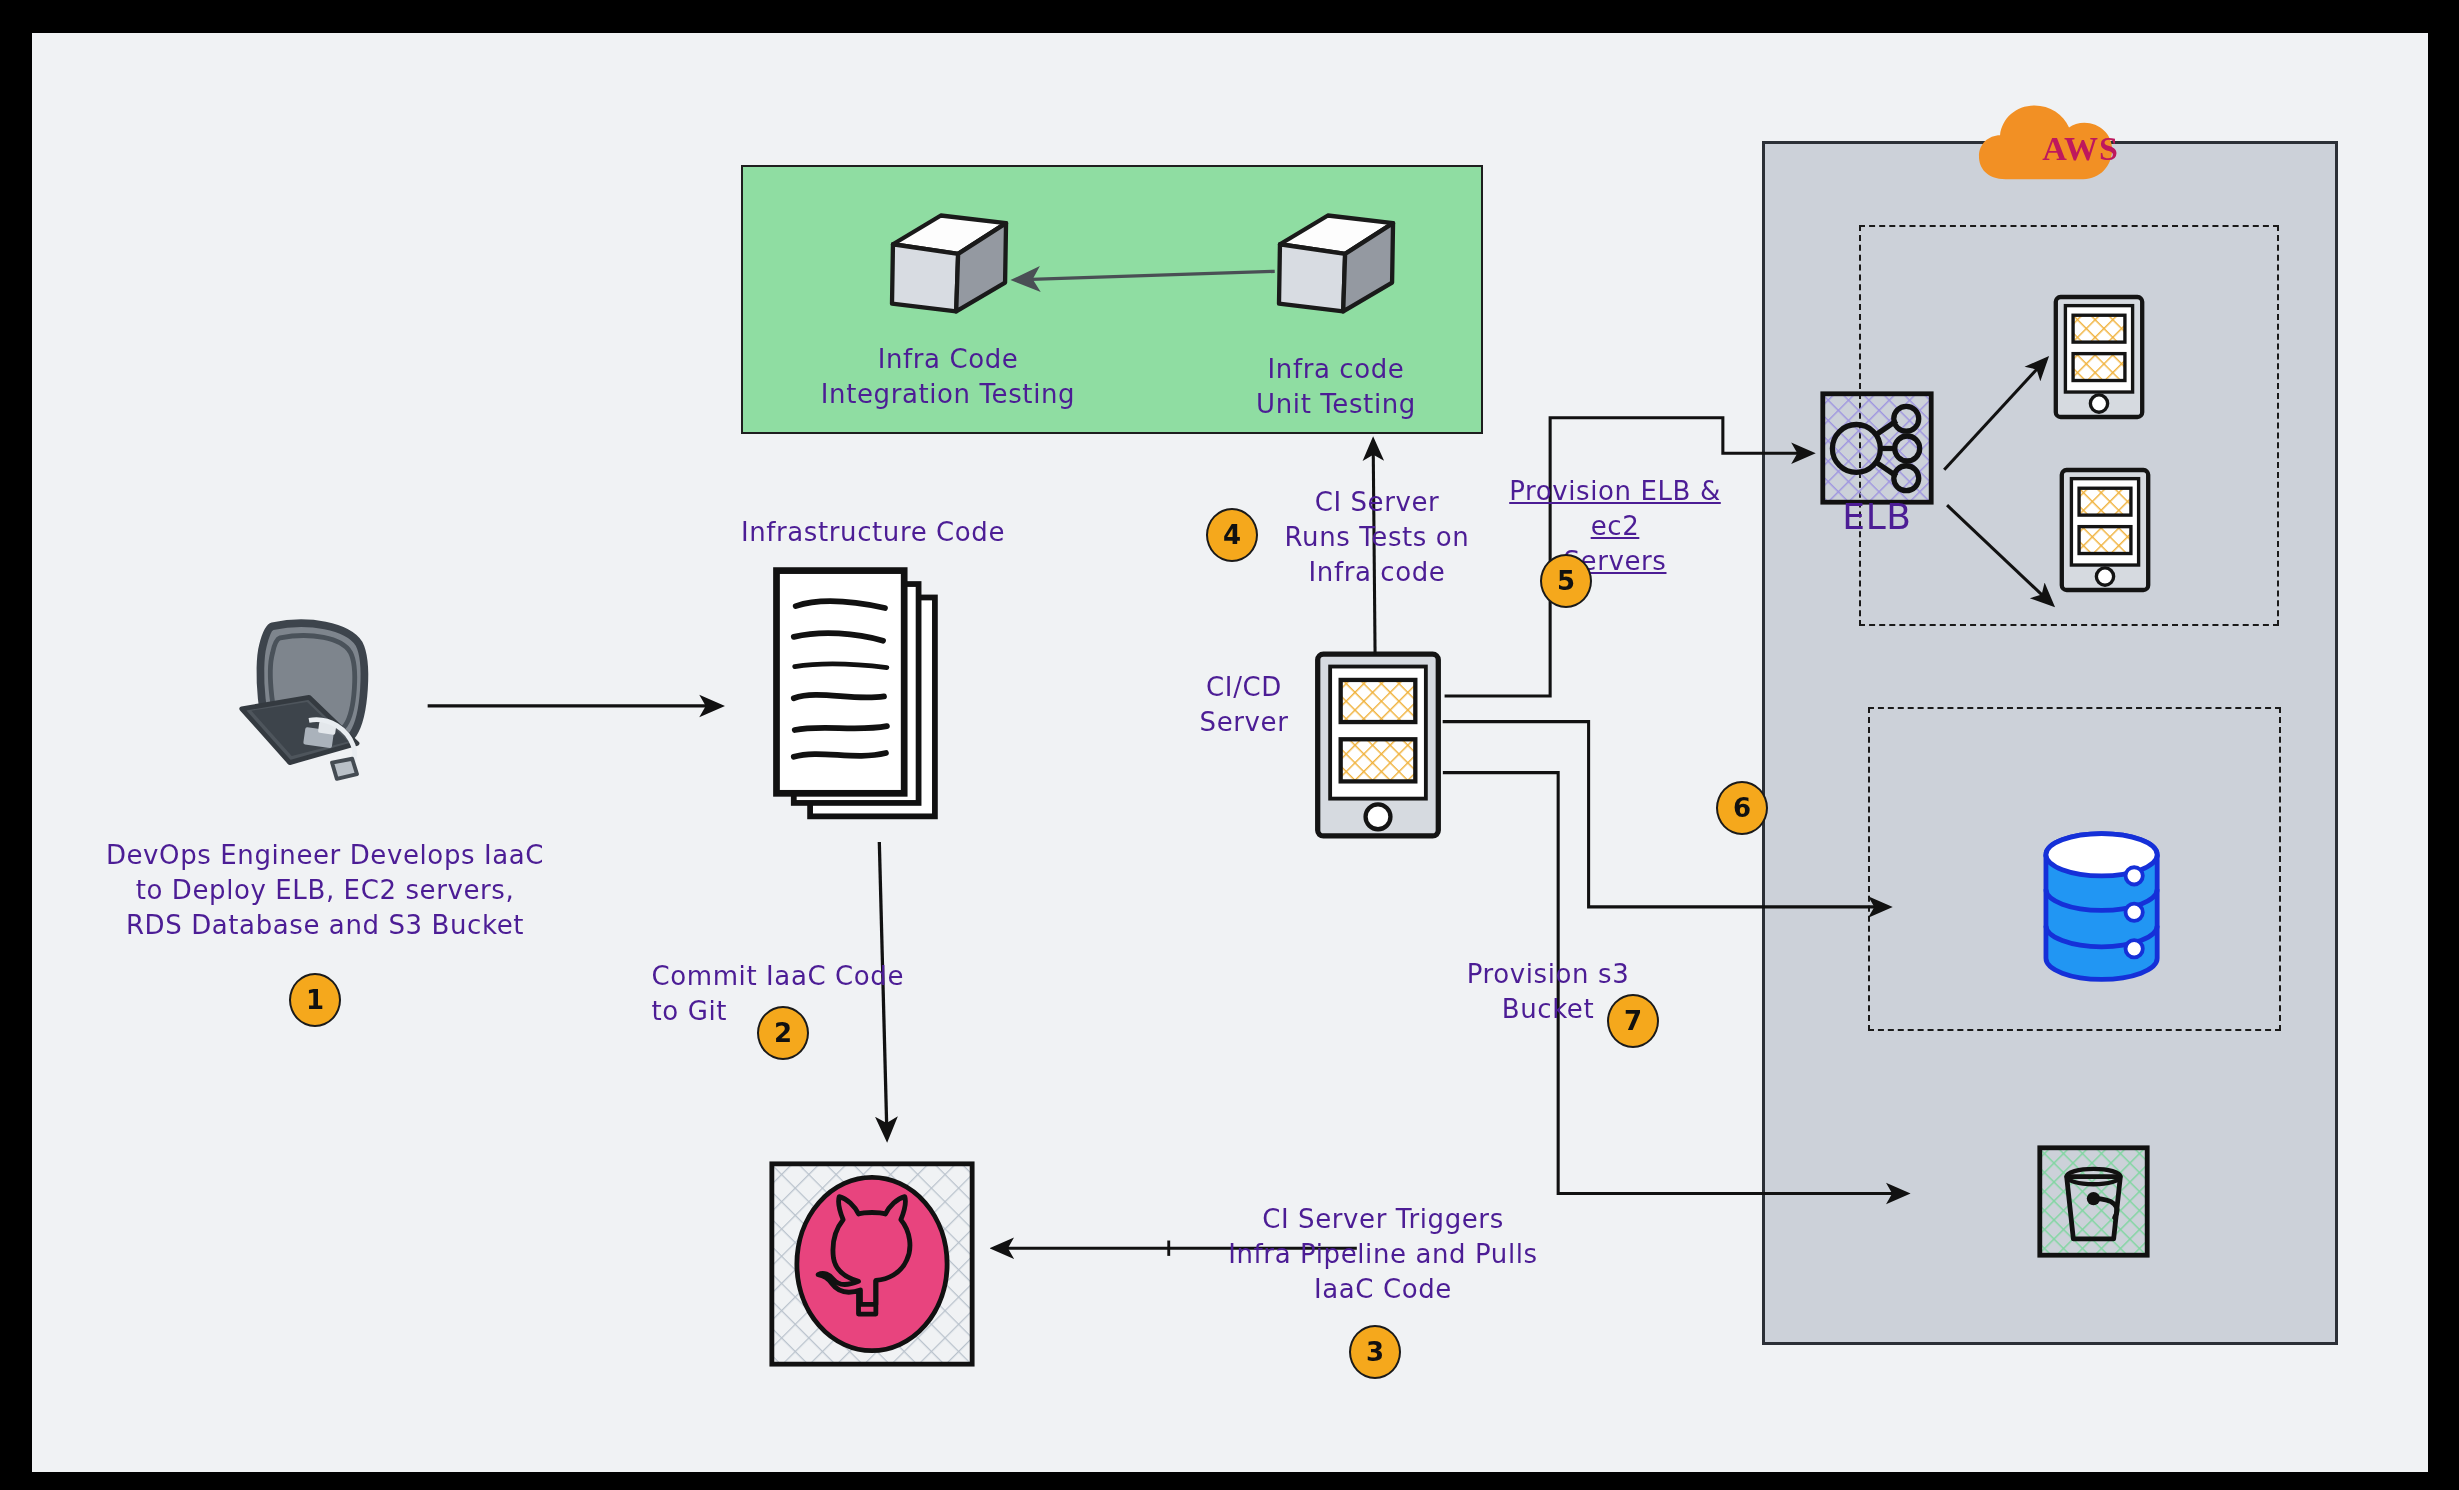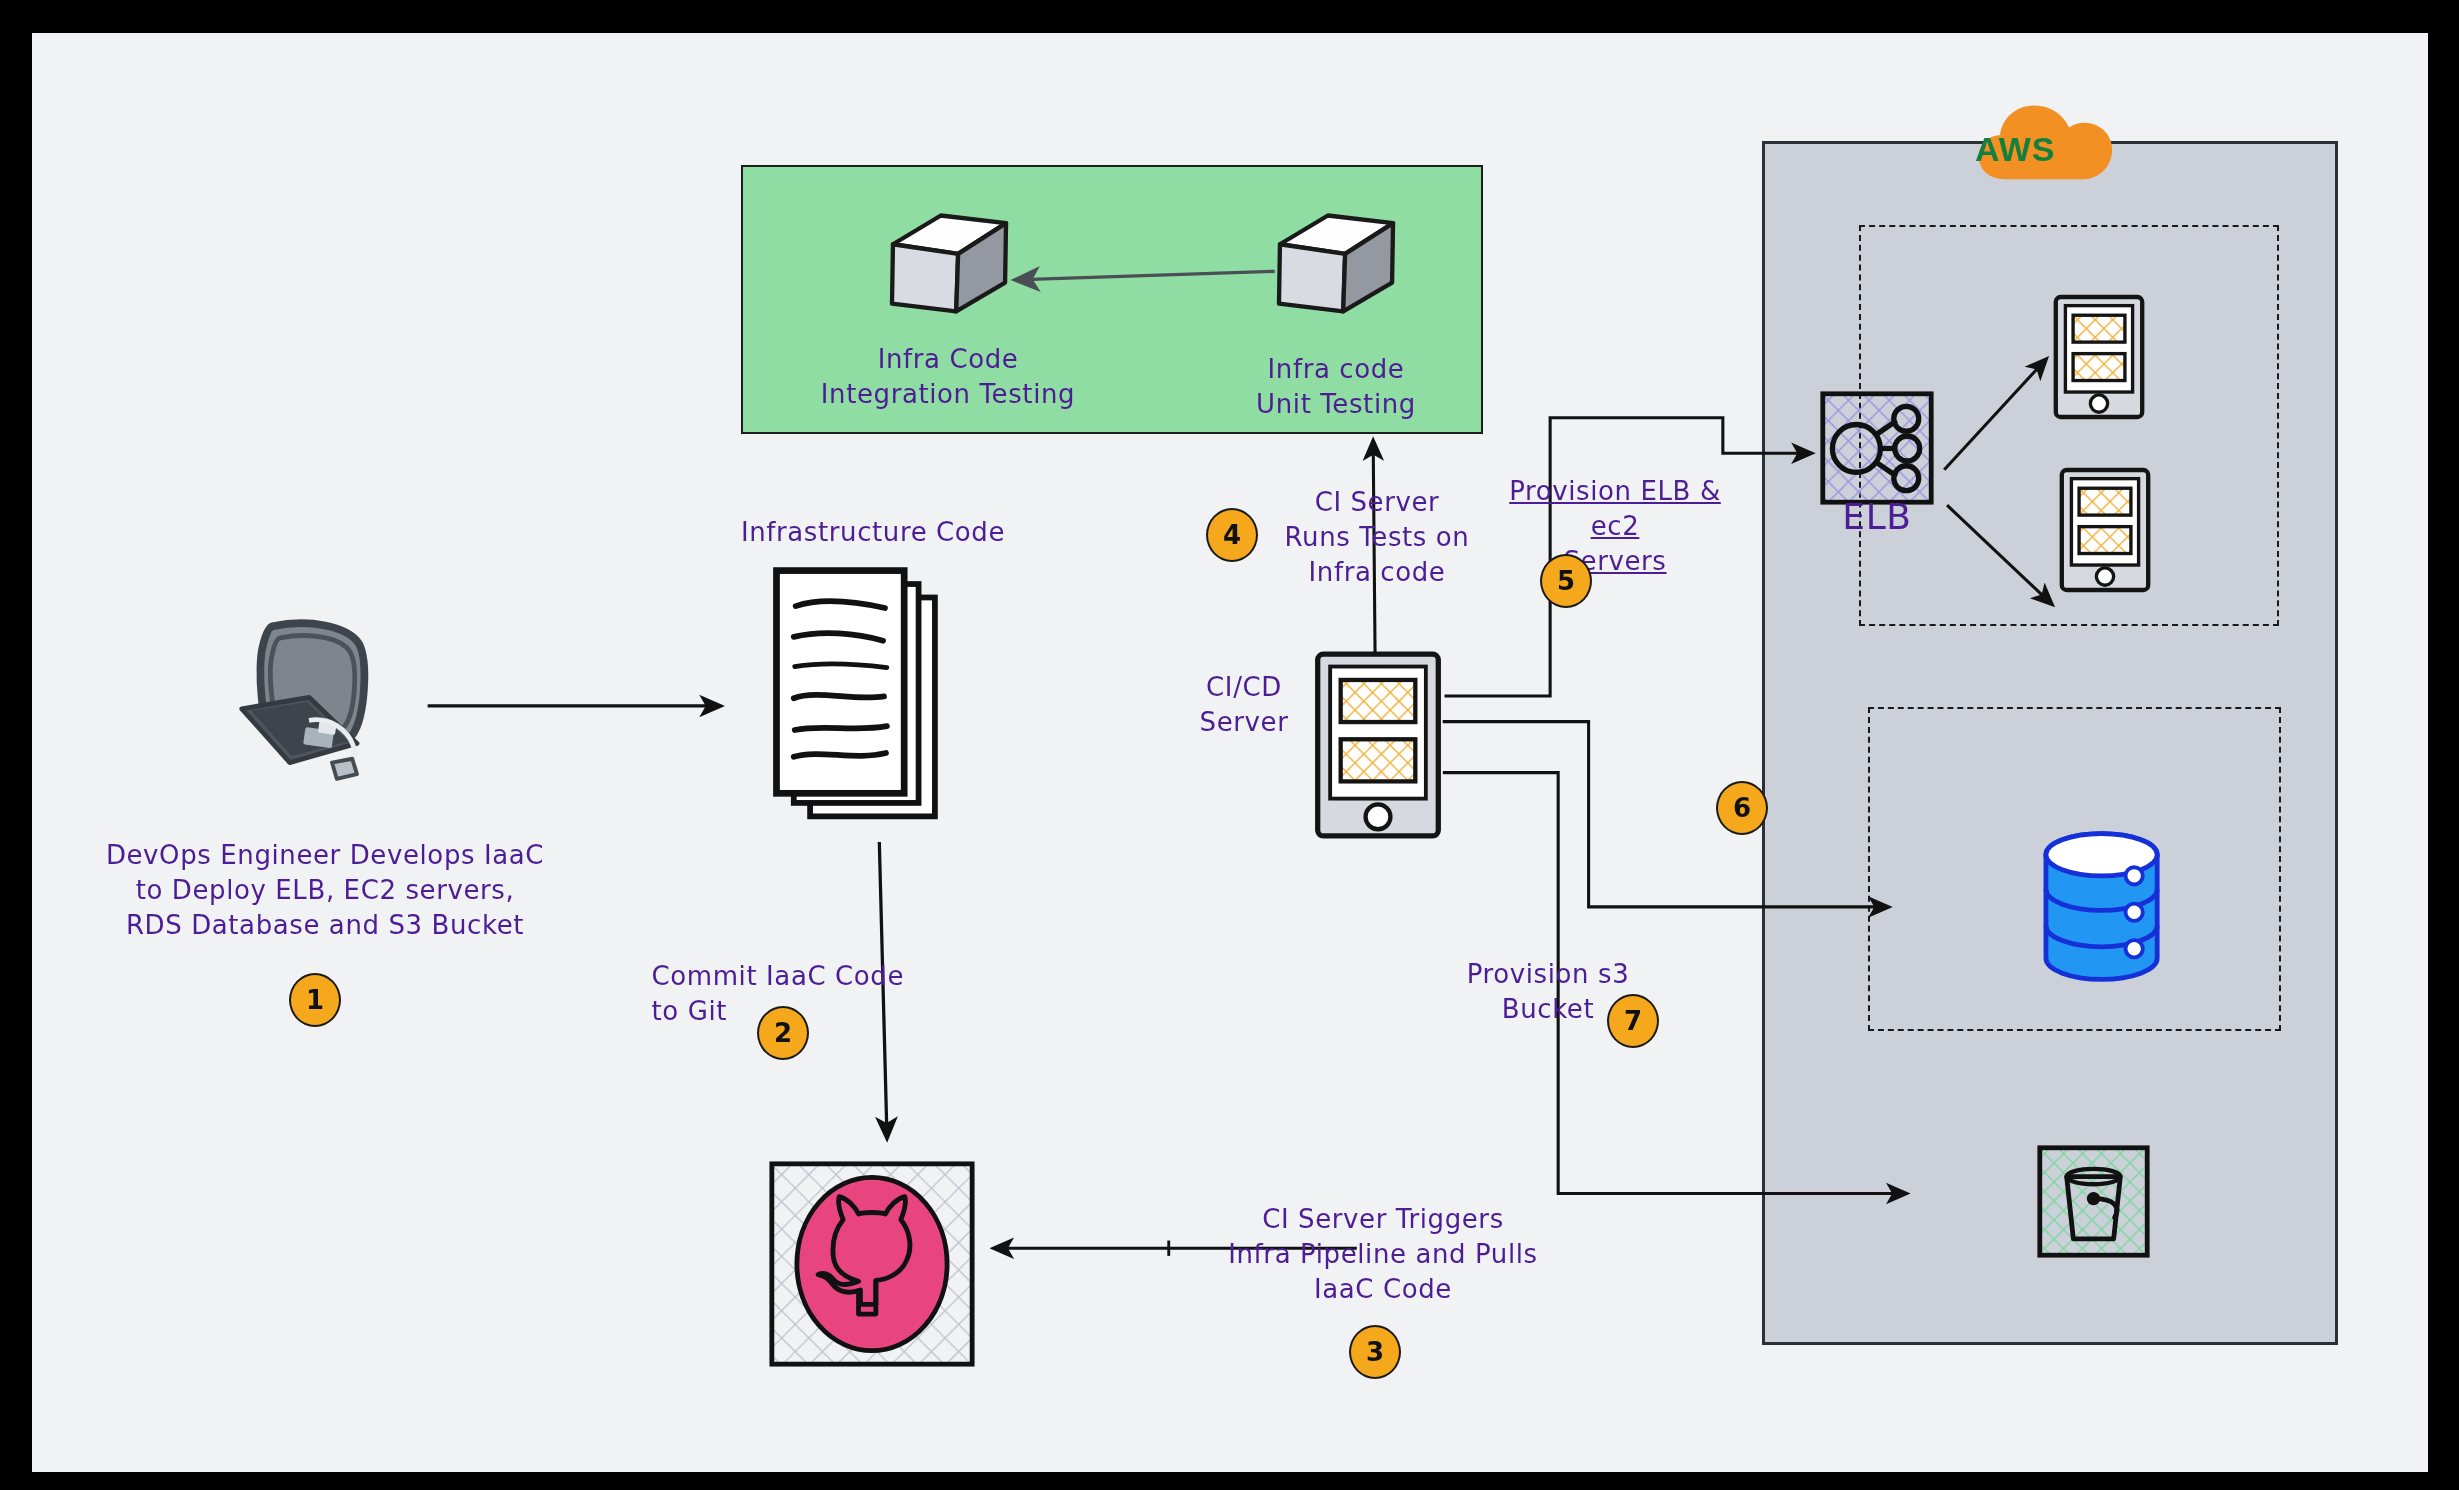--- a/index.html
+++ b/index.html
@@ -54,25 +54,25 @@
     position: absolute;
     border: 2.9px dashed #1a1a1a;
   }
   .aws-cloud {
     position: absolute;
     width: 144px; height: 92px;
   }
   .aws-cloud .txt {
     position: absolute;
     left: 0; right: 0; top: 37px;
-    text-align: left;
-    color: #15803d;
+    text-align: right;
+    color: #be185d;
     font-size: 34px;
     font-weight: bold;
-    font-family: Liberation Sans, sans-serif;
+    font-family: Liberation Serif, serif;
     letter-spacing: 1px;
   }
 </style>
 </head>
 <body>
 
 <div id="canvas">
 
   <div class="greenbox" style="left:709px; top:132px; width:742px; height:269px;"></div>
 

